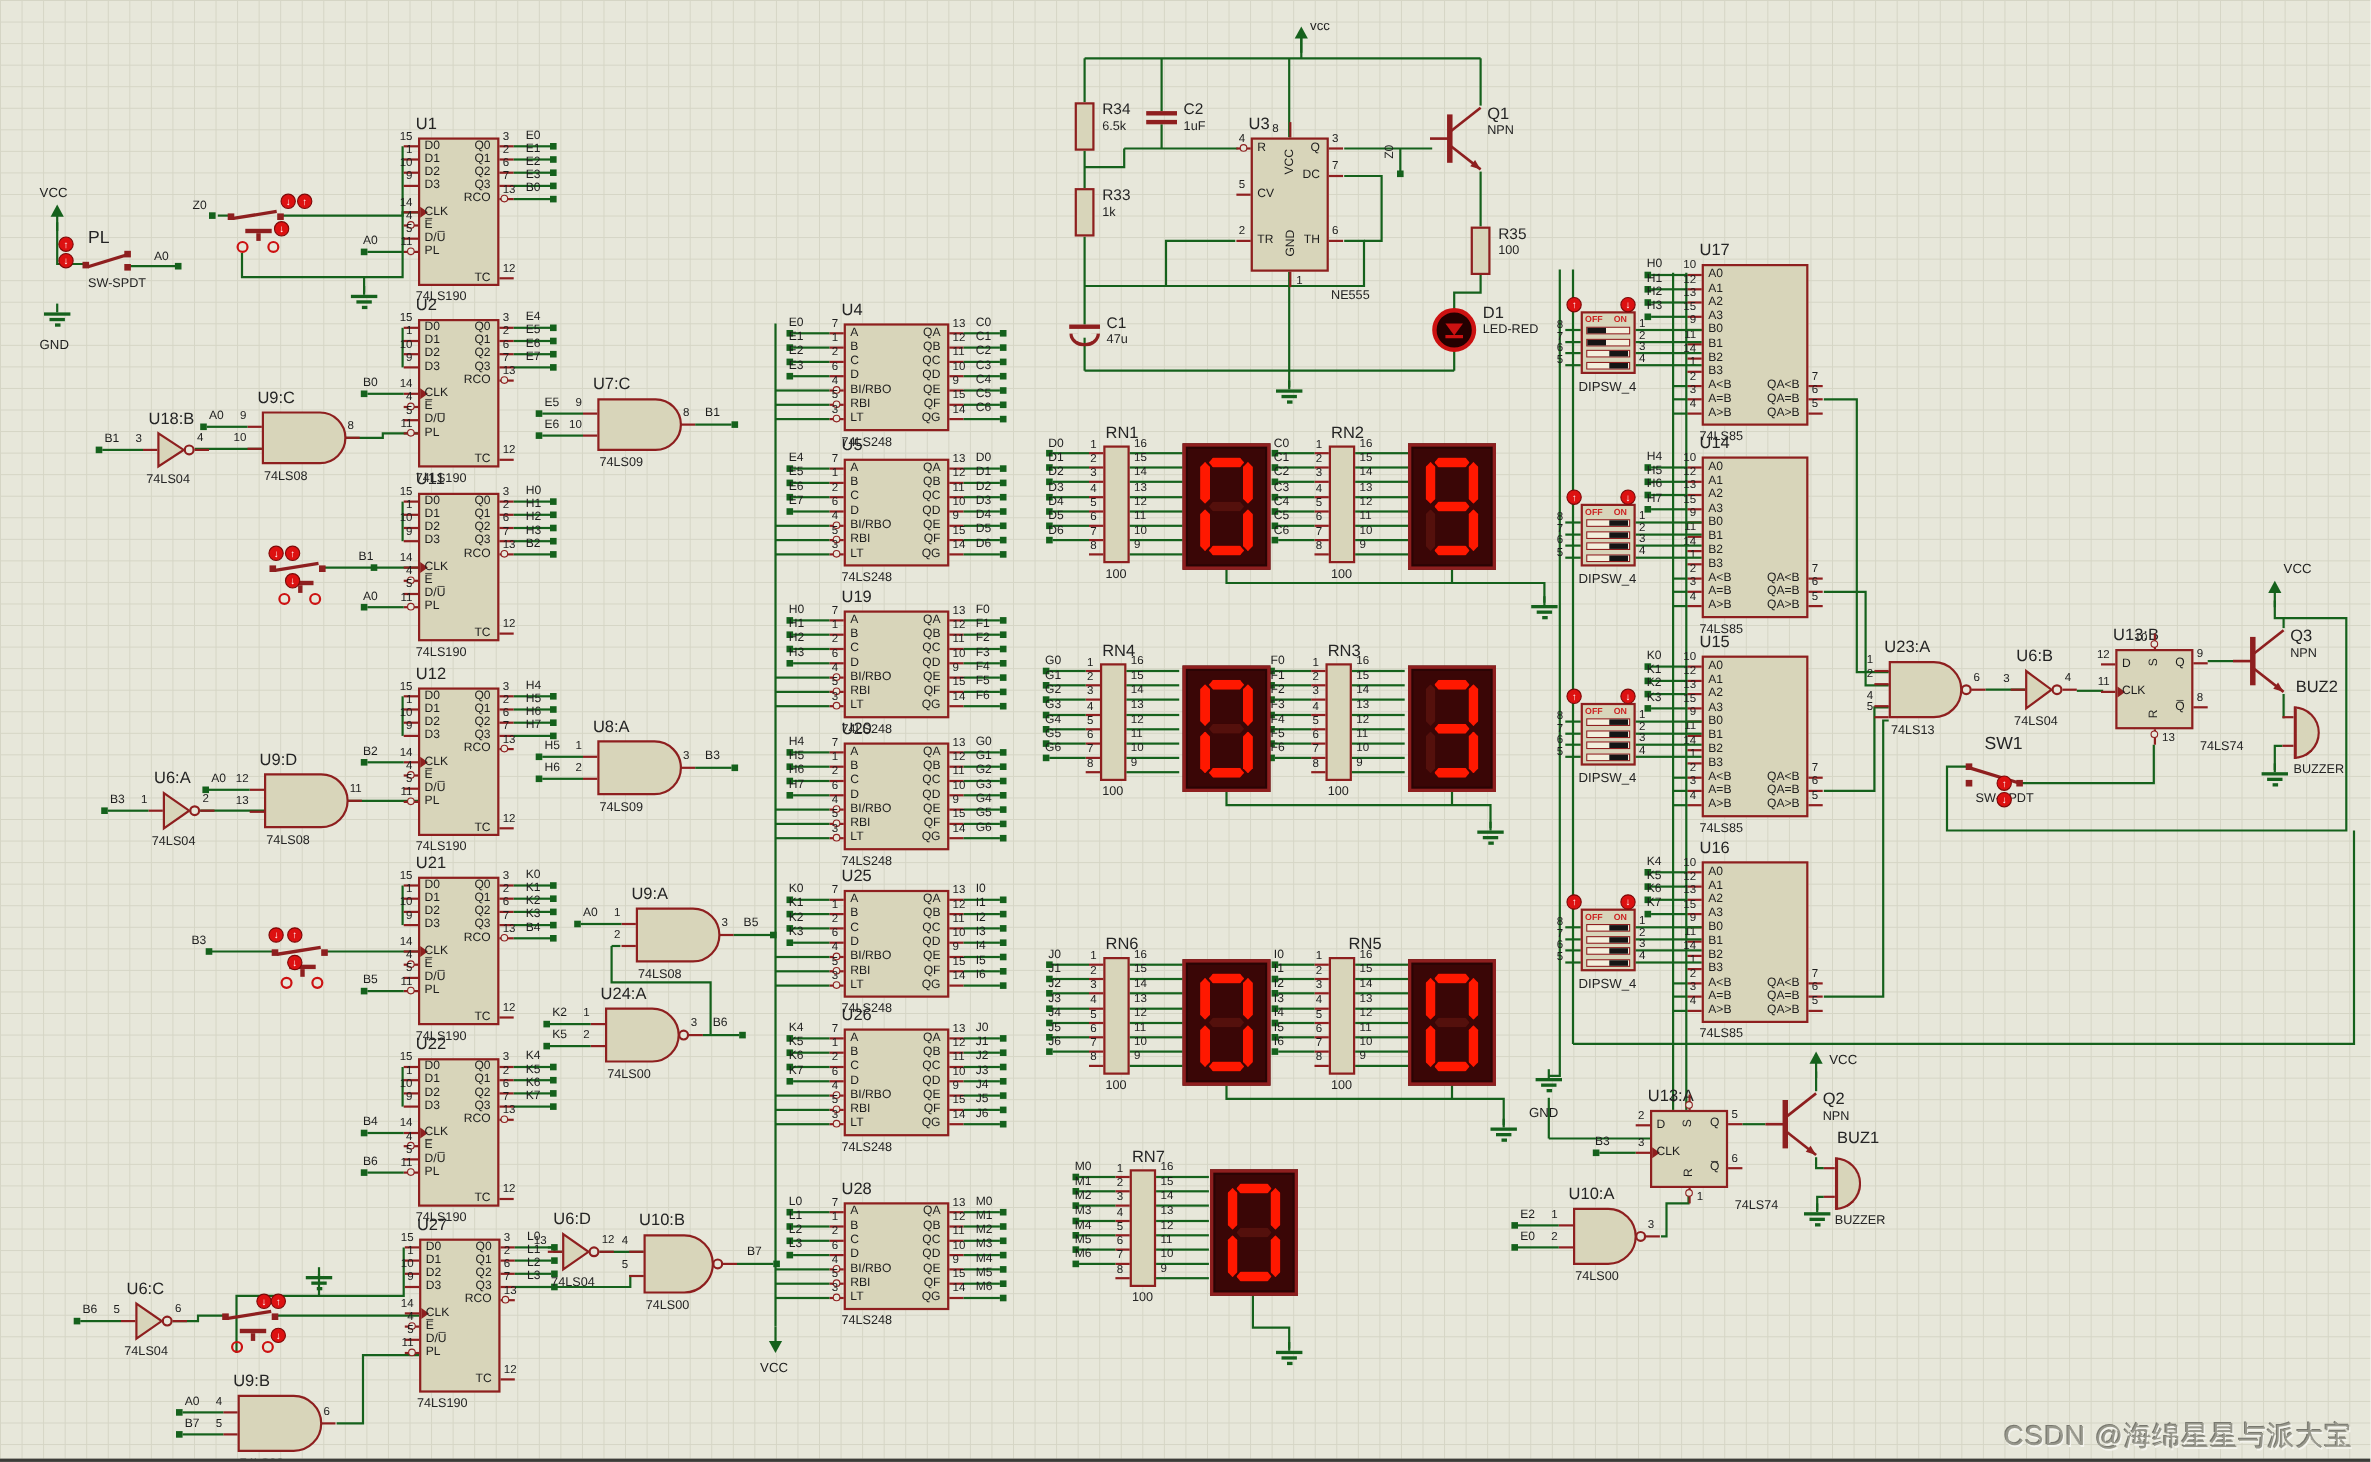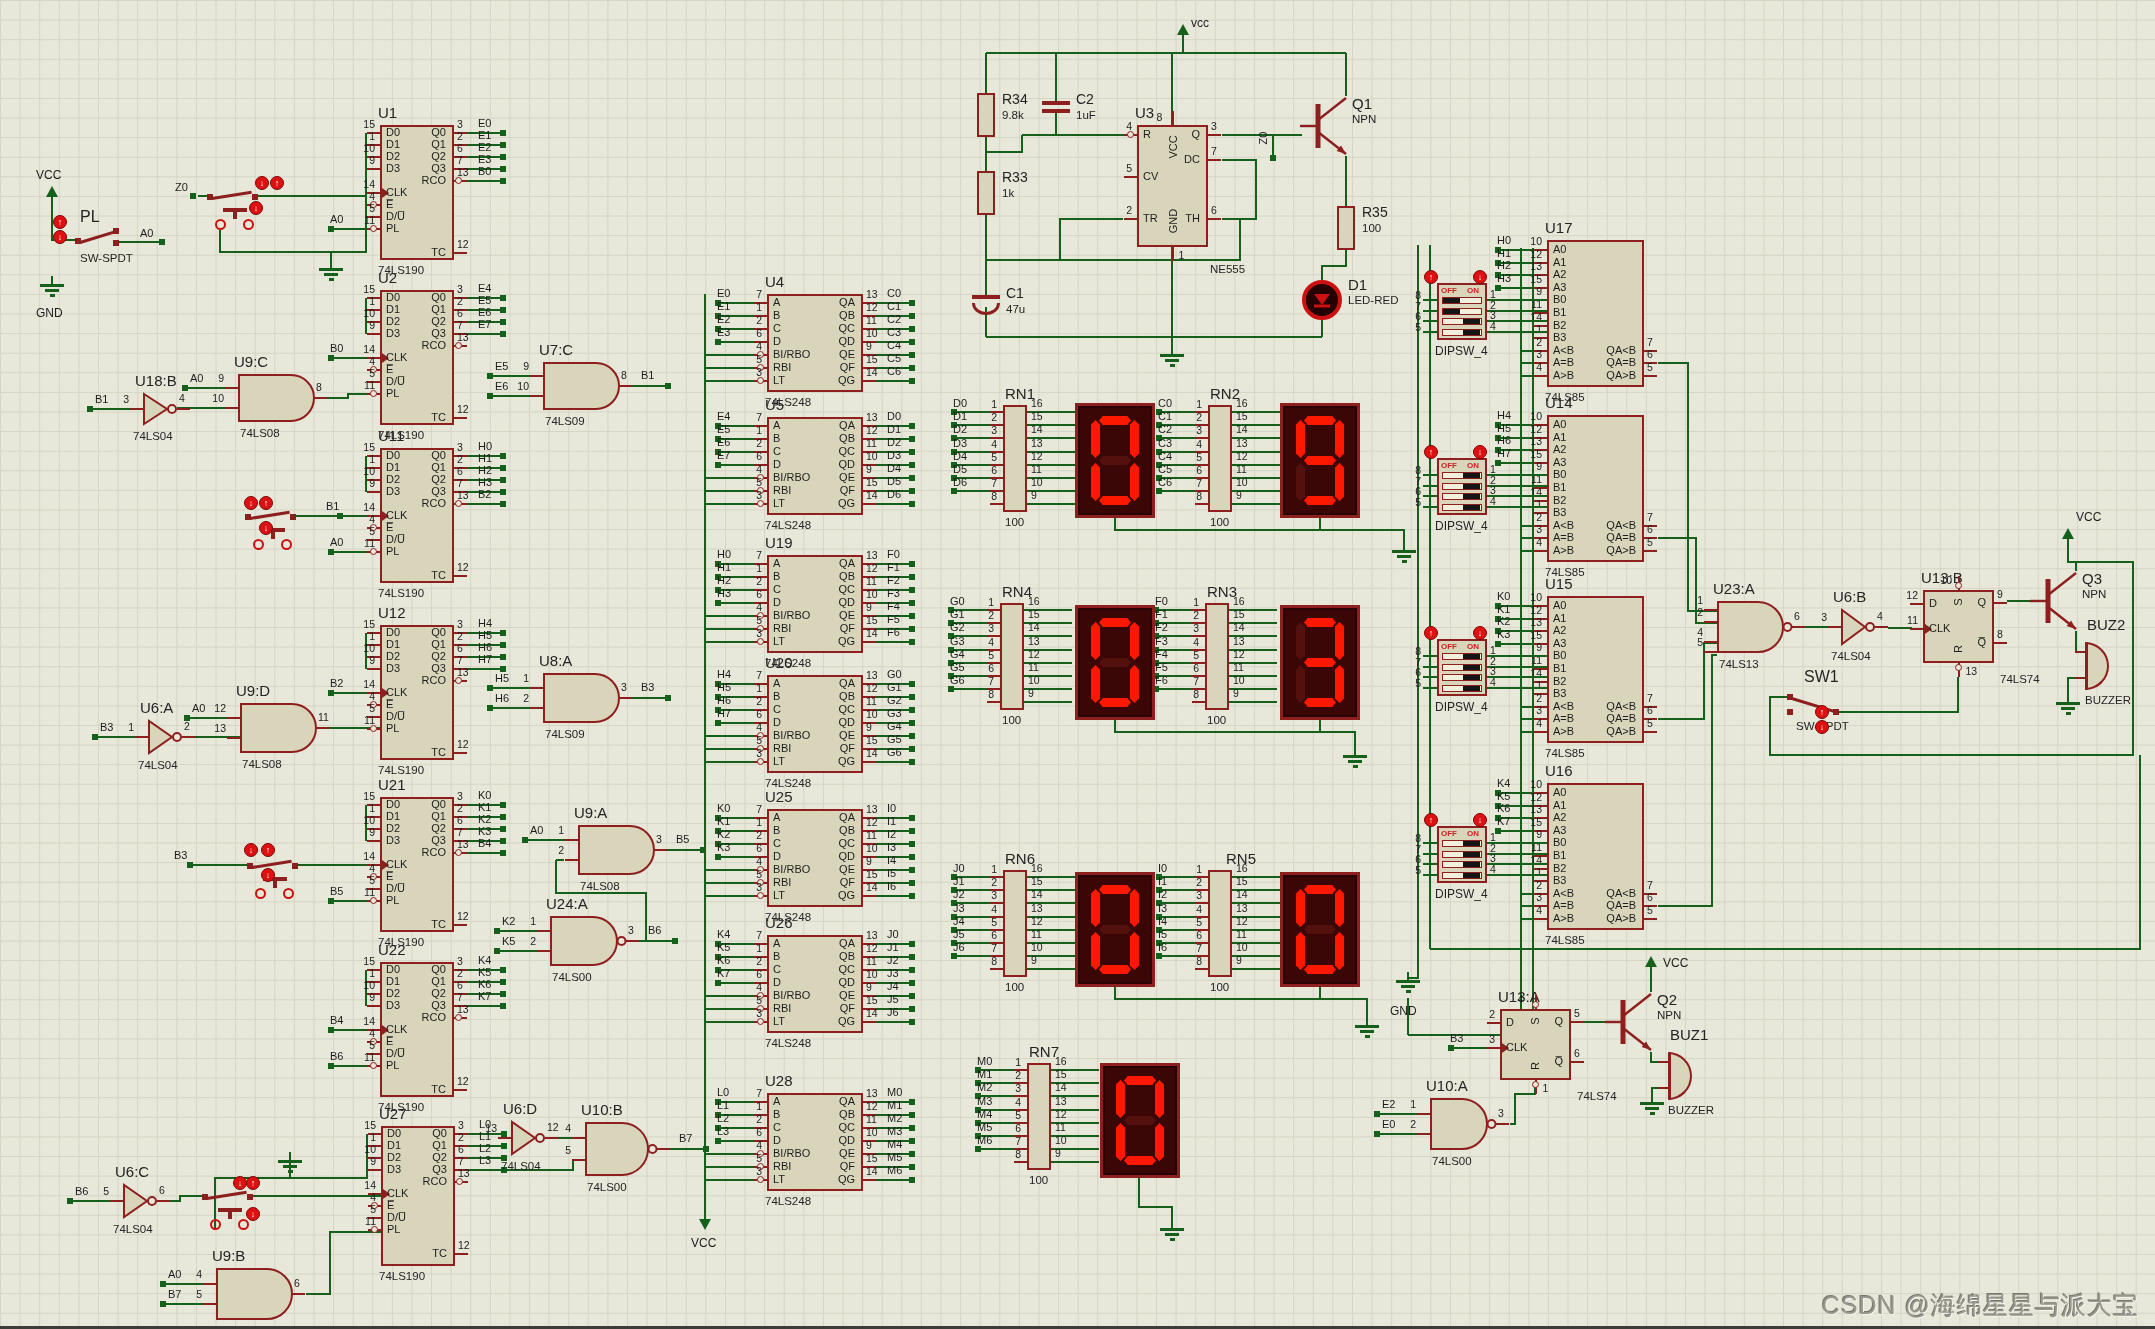--- a/index.html
+++ b/index.html
@@ -2375,21 +2375,21 @@
       <div style="position: absolute; left: 26px; top: 46.5px; width: 17px; height: 5px; background: rgb(21, 21, 21);"></div>
       <div class="gwire" style="left: -14px; top: 47.5px; width: 14px;"></div>
       <div class="num" style="left: -26px; top: 37.5px; width: 10px; text-align: right;">5</div>
       <div class="gwire" style="left: 50px; top: 47.5px; width: 60px;"></div>
       <div class="num" style="left: 53px; top: 36.5px;">4</div>
       <div class="part" style="left: -2px; top: 61px; font-size: 12px;">DIPSW_4</div>
     </div>
     <div style="position: absolute; left: 977px; top: 93px;">
       <div class="body" style="left: 0px; top: 0px; width: 18px; height: 44px;"></div>
       <div class="ref" style="left: 25px; top: -2px; font-size: 14px;">R34</div>
-      <div class="part" style="left: 25px; top: 16px;">9.8k</div>
+      <div class="part" style="left: 25px; top: 16px;">6.5k</div>
     </div>
     <div style="position: absolute; left: 977px; top: 171px;">
       <div class="body" style="left: 0px; top: 0px; width: 18px; height: 44px;"></div>
       <div class="ref" style="left: 25px; top: -2px; font-size: 14px;">R33</div>
       <div class="part" style="left: 25px; top: 16px;">1k</div>
     </div>
     <div style="position: absolute; left: 1337px; top: 206px;">
       <div class="body" style="left: 0px; top: 0px; width: 18px; height: 44px;"></div>
       <div class="ref" style="left: 25px; top: -2px; font-size: 14px;">R35</div>
       <div class="part" style="left: 25px; top: 16px;">100</div>

